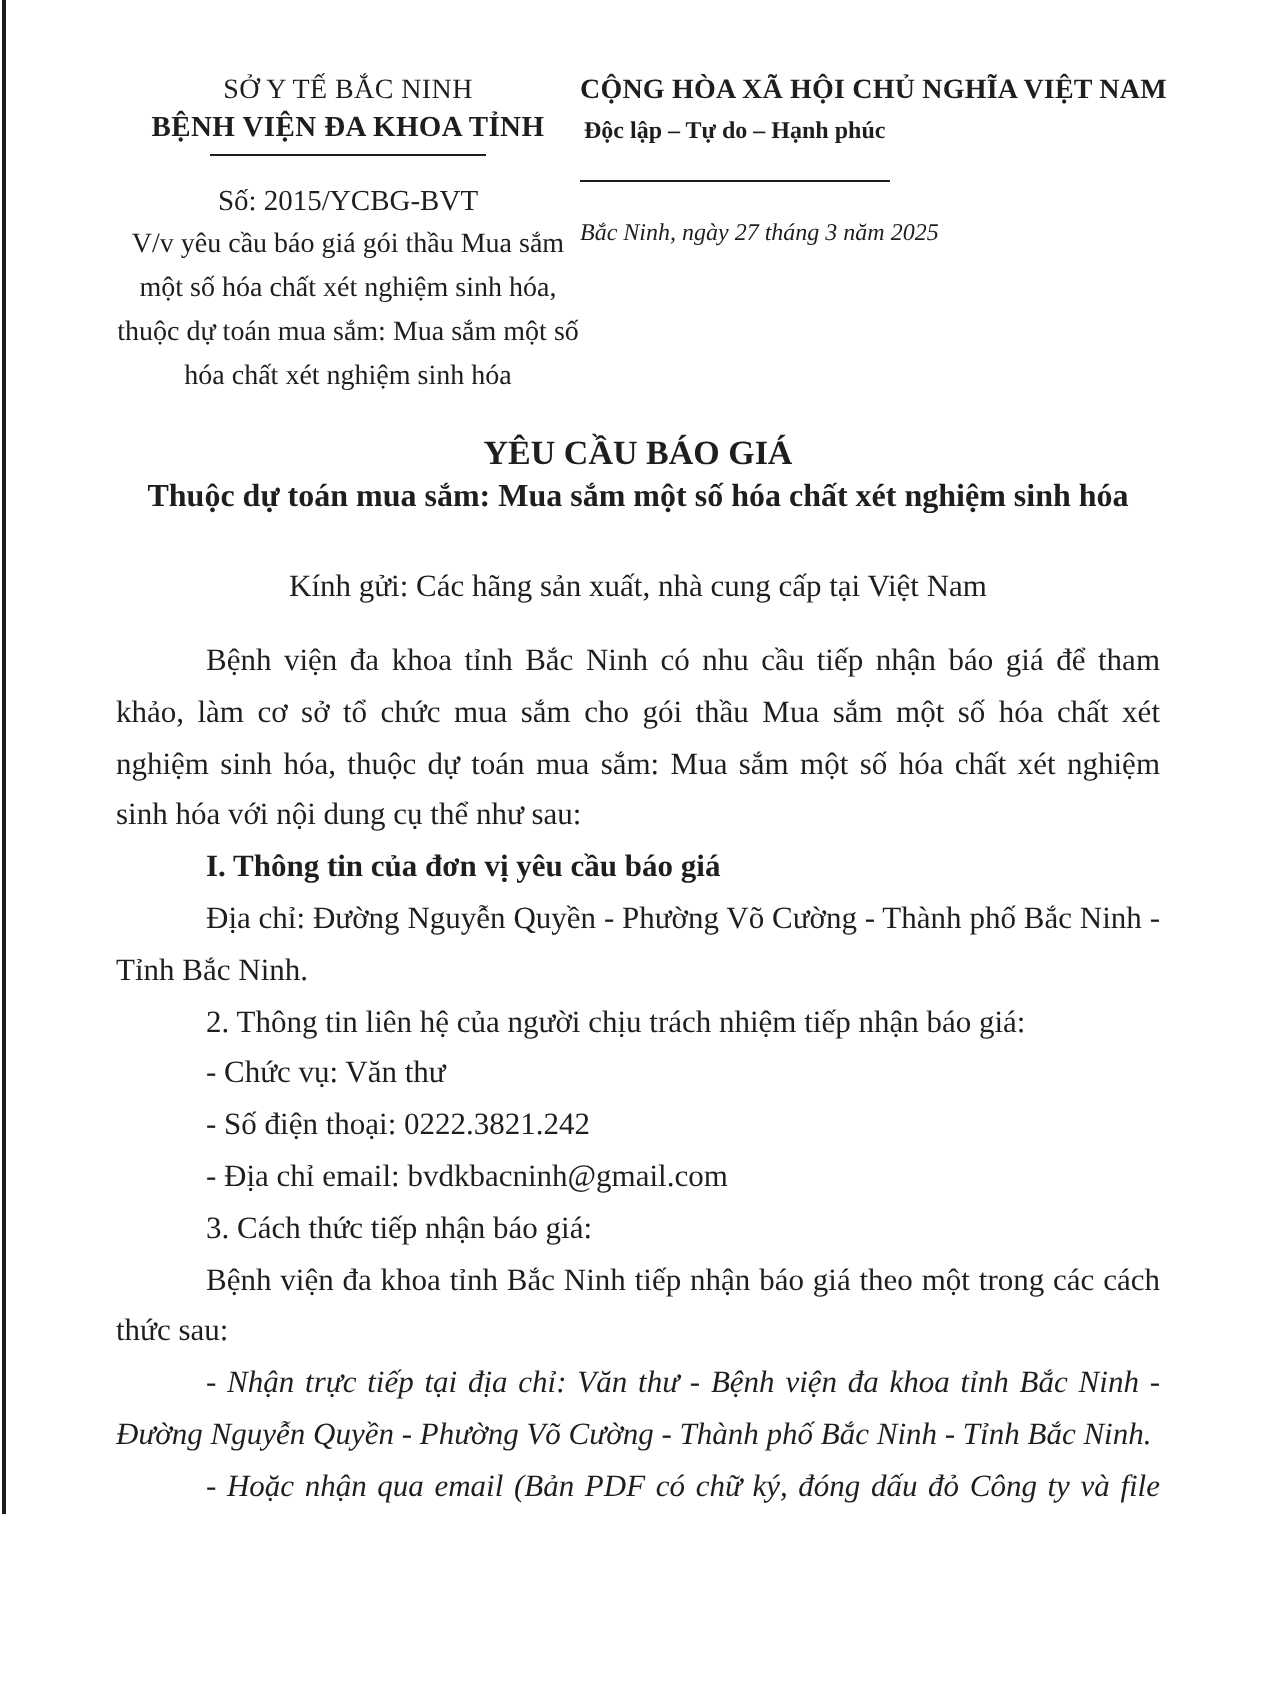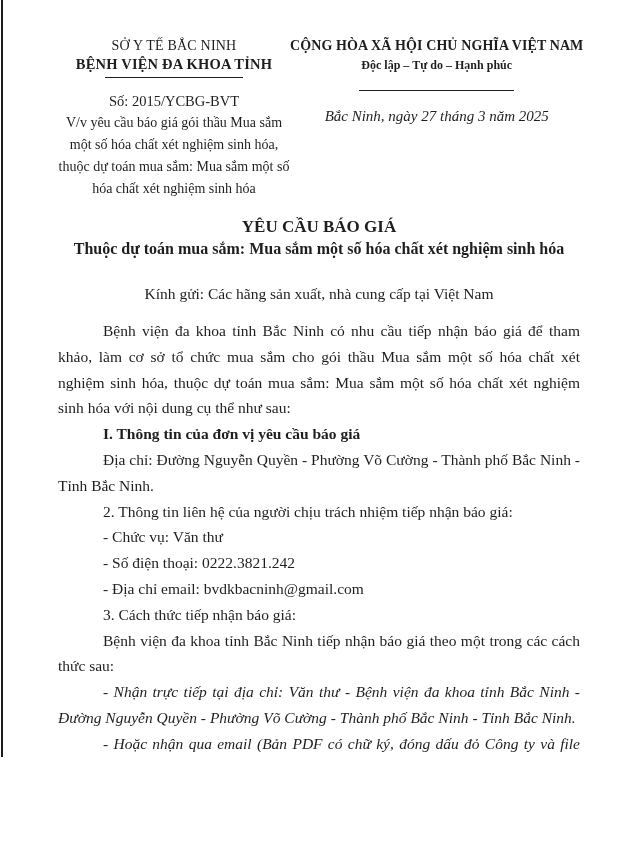--- a/index.html
+++ b/index.html
@@ -35,21 +35,20 @@
     display: flex;
     justify-content: space-between;
     align-items: flex-start;
   }
   .header-left {
     width: 238px;
     text-align: center;
   }
   .header-right {
     width: 296px;
-    text-align: center;
   }
   .org-parent {
     font-size: 14px;
     line-height: 19px;
     letter-spacing: 0.2px;
   }
   .org-name {
     font-size: 14.5px;
     font-weight: bold;
     line-height: 19px;
@@ -84,21 +83,21 @@
     display: inline-block;
     font-size: 12px;
     font-weight: bold;
     line-height: 19px;
     border-bottom: 1.5px solid #1e1e1e;
     padding: 0 2px 15px 2px;
     margin-top: 1px;
   }
   .place-date {
     font-style: italic;
-    font-size: 15px;
+    font-size: 12px;
     margin-top: 15px;
     line-height: 20px;
   }
   
   .title-block {
     text-align: center;
     margin-top: 16px;
   }
   .doc-title {
     font-size: 17px;

